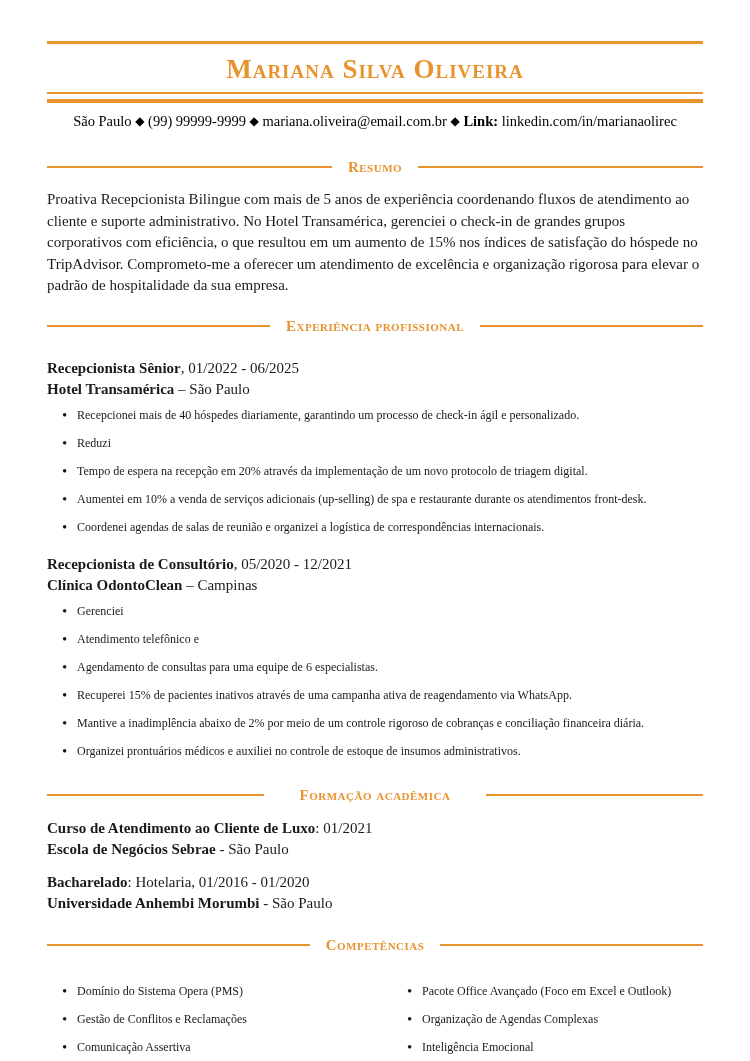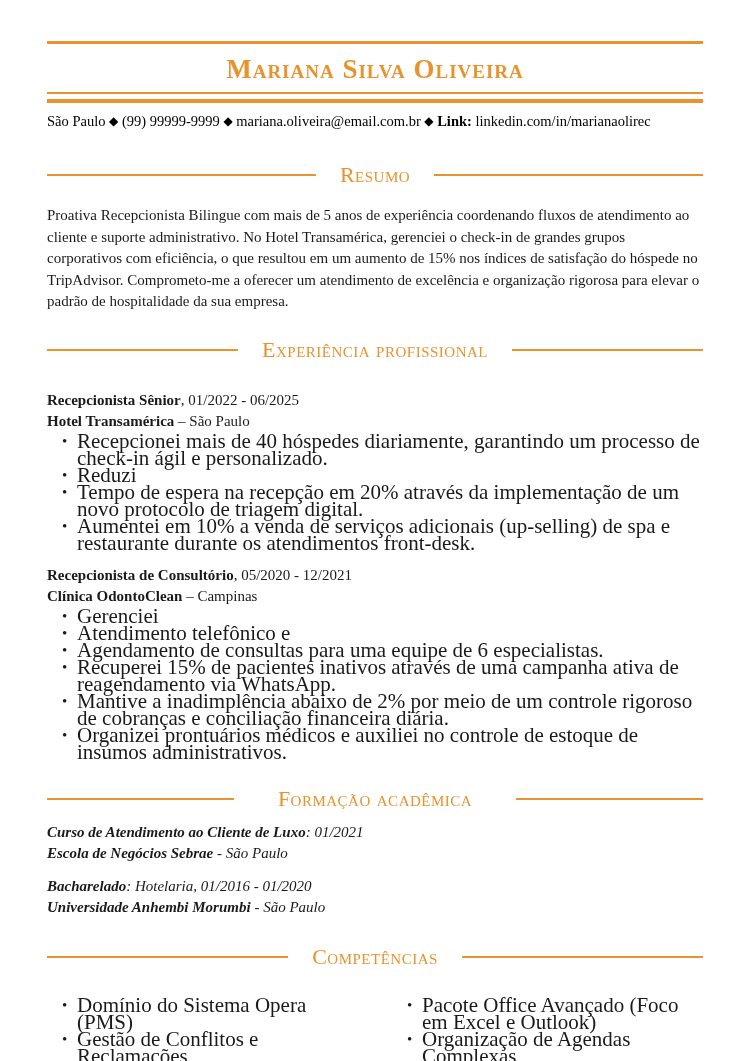--- a/index.html
+++ b/index.html
@@ -18,55 +18,55 @@
   
   .top-rule{height:3px;background:var(--accent);}
   .name{
     margin:9px 0 0 0;text-align:center;
     font-size:27px;line-height:33px;font-weight:bold;
     font-variant:small-caps;letter-spacing:1px;color:var(--accent);
   }
   .rule-thin{height:2px;background:var(--accent);margin-top:6px;}
   .rule-thick{height:4px;background:var(--accent);margin-top:5px;}
   .contact{
-    margin-top:10px;font-size:14.5px;line-height:17px;color:#000;
+    margin-top:10px;text-align:center;font-size:14.5px;line-height:17px;color:#000;
   }
   .contact .sep{font-size:12px;position:relative;top:-1px;}
   .contact b{font-weight:bold;}
 
   
   .sec-head{display:flex;align-items:center;gap:12px;}
   .sec-title{
-    margin:12px;font-weight:normal;font-size:22px;line-height:22px;
+    margin:4px;font-weight:bold;font-size:15px;line-height:22px;
     font-variant:small-caps;letter-spacing:0.5px;color:var(--accent);
     white-space:nowrap;
   }
   .hrule{flex:1;height:2px;background:var(--accent);}
 
   .mt-resumo{margin-top:21px;}
   .mt-exp{margin-top:14px;}
   .mt-form{margin-top:15px;gap:32px;}
   .mt-comp{margin-top:16px;}
   .mt-add{margin-top:18px;}
 
   
   .summary{margin:7px 0 0 0;font-size:15px;line-height:21.5px;}
   .job{margin-top:17px;}
   .job + .job{margin-top:13px;}
   .job p,.edu p{margin:0;font-size:15px;line-height:21px;}
   ul.blist{margin:1px 0 0 15px;padding:0;list-style:none;}
   ul.blist li{
     position:relative;padding-left:15px;
-    font-size:21px;line-height:17px;
+    font-size:12px;line-height:28px;
   }
   ul.blist li::before{
     content:"\2022";position:absolute;left:0;top:0;
     font-size:15px;
   }
-  .edu{font-style:italic;}
+  .edu{margin-top:8px;}
   .edu-entry + .edu-entry{margin-top:12px;}
 
   .skills{display:grid;grid-template-columns:1fr 1fr;column-gap:34px;margin-top:16px;}
 </style>
 </head>
 <body>
 
 <div class="page">
 
   <div class="top-rule"></div>
@@ -99,20 +99,21 @@
   </div>
 
   <div class="job">
     <p><strong>Recepcionista Sênior</strong><span>, 01/2022 - 06/2025</span></p>
     <p><strong>Hotel Transamérica</strong><span> – São Paulo</span></p>
     <ul class="blist">
       <li>Recepcionei mais de 40 hóspedes diariamente, garantindo um processo de check-in ágil e personalizado.</li>
       <li>Reduzi</li>
       <li>Tempo de espera na recepção em 20% através da implementação de um novo protocolo de triagem digital.</li>
       <li>Aumentei em 10% a venda de serviços adicionais (up-selling) de spa e restaurante durante os atendimentos front-desk.</li>
+      <li>Coordenei agendas de salas de reunião e organizei a logística de correspondências internacionais.</li>
     </ul>
   </div>
 
   <div class="job">
     <p><strong>Recepcionista de Consultório</strong><span>, 05/2020 - 12/2021</span></p>
     <p><strong>Clínica OdontoClean</strong><span> – Campinas</span></p>
     <ul class="blist">
       <li>Gerenciei</li>
       <li>Atendimento telefônico e</li>
       <li>Agendamento de consultas para uma equipe de 6 especialistas.</li>

